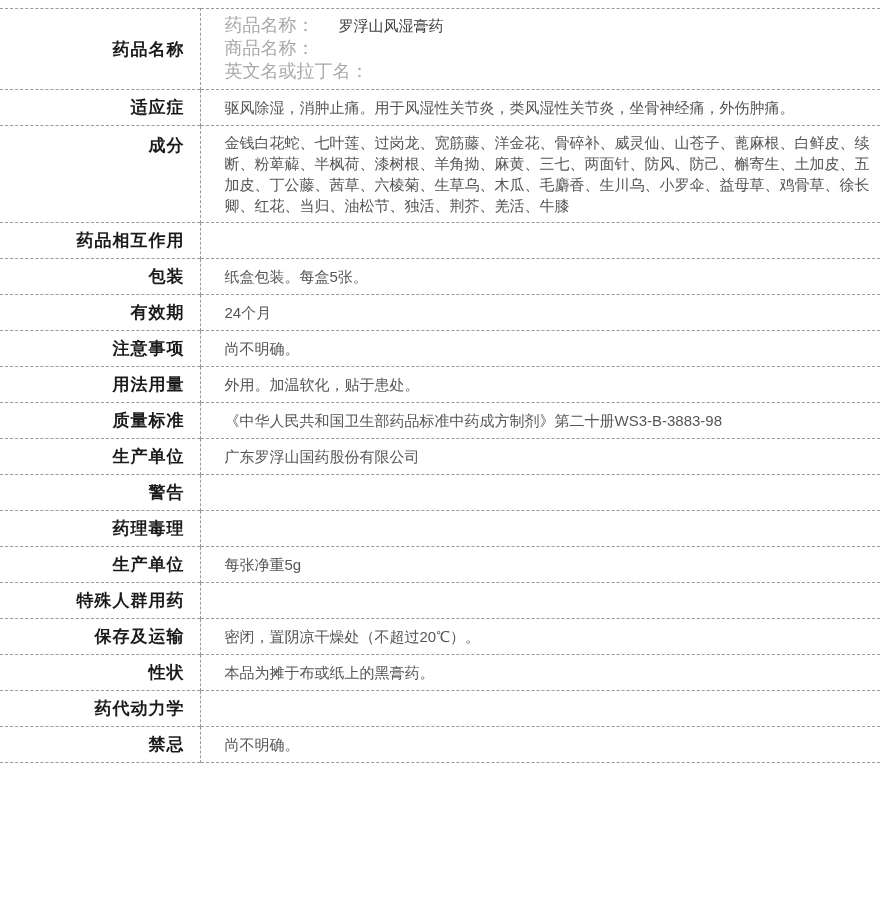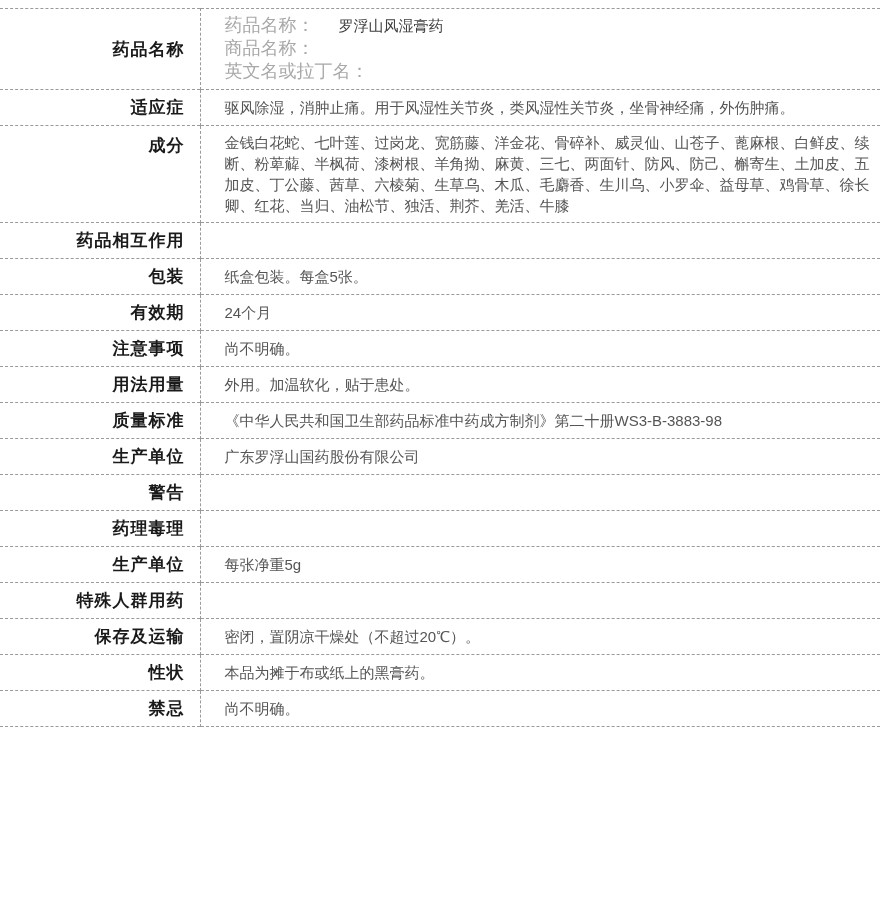--- a/index.html
+++ b/index.html
@@ -151,19 +151,23 @@
     <tr>
       <th>保存及运输</th>
       <td>密闭，置阴凉干燥处（不超过20℃）。</td>
     </tr>
 
     <tr>
       <th>性状</th>
       <td>本品为摊于布或纸上的黑膏药。</td>
     </tr>
 
+    <tr>
+      <th>药代动力学</th>
+      <td></td>
+    </tr>
 
     <tr>
       <th>禁忌</th>
       <td>尚不明确。</td>
     </tr>
   </tbody>
 </table>
 
 </body></html>

